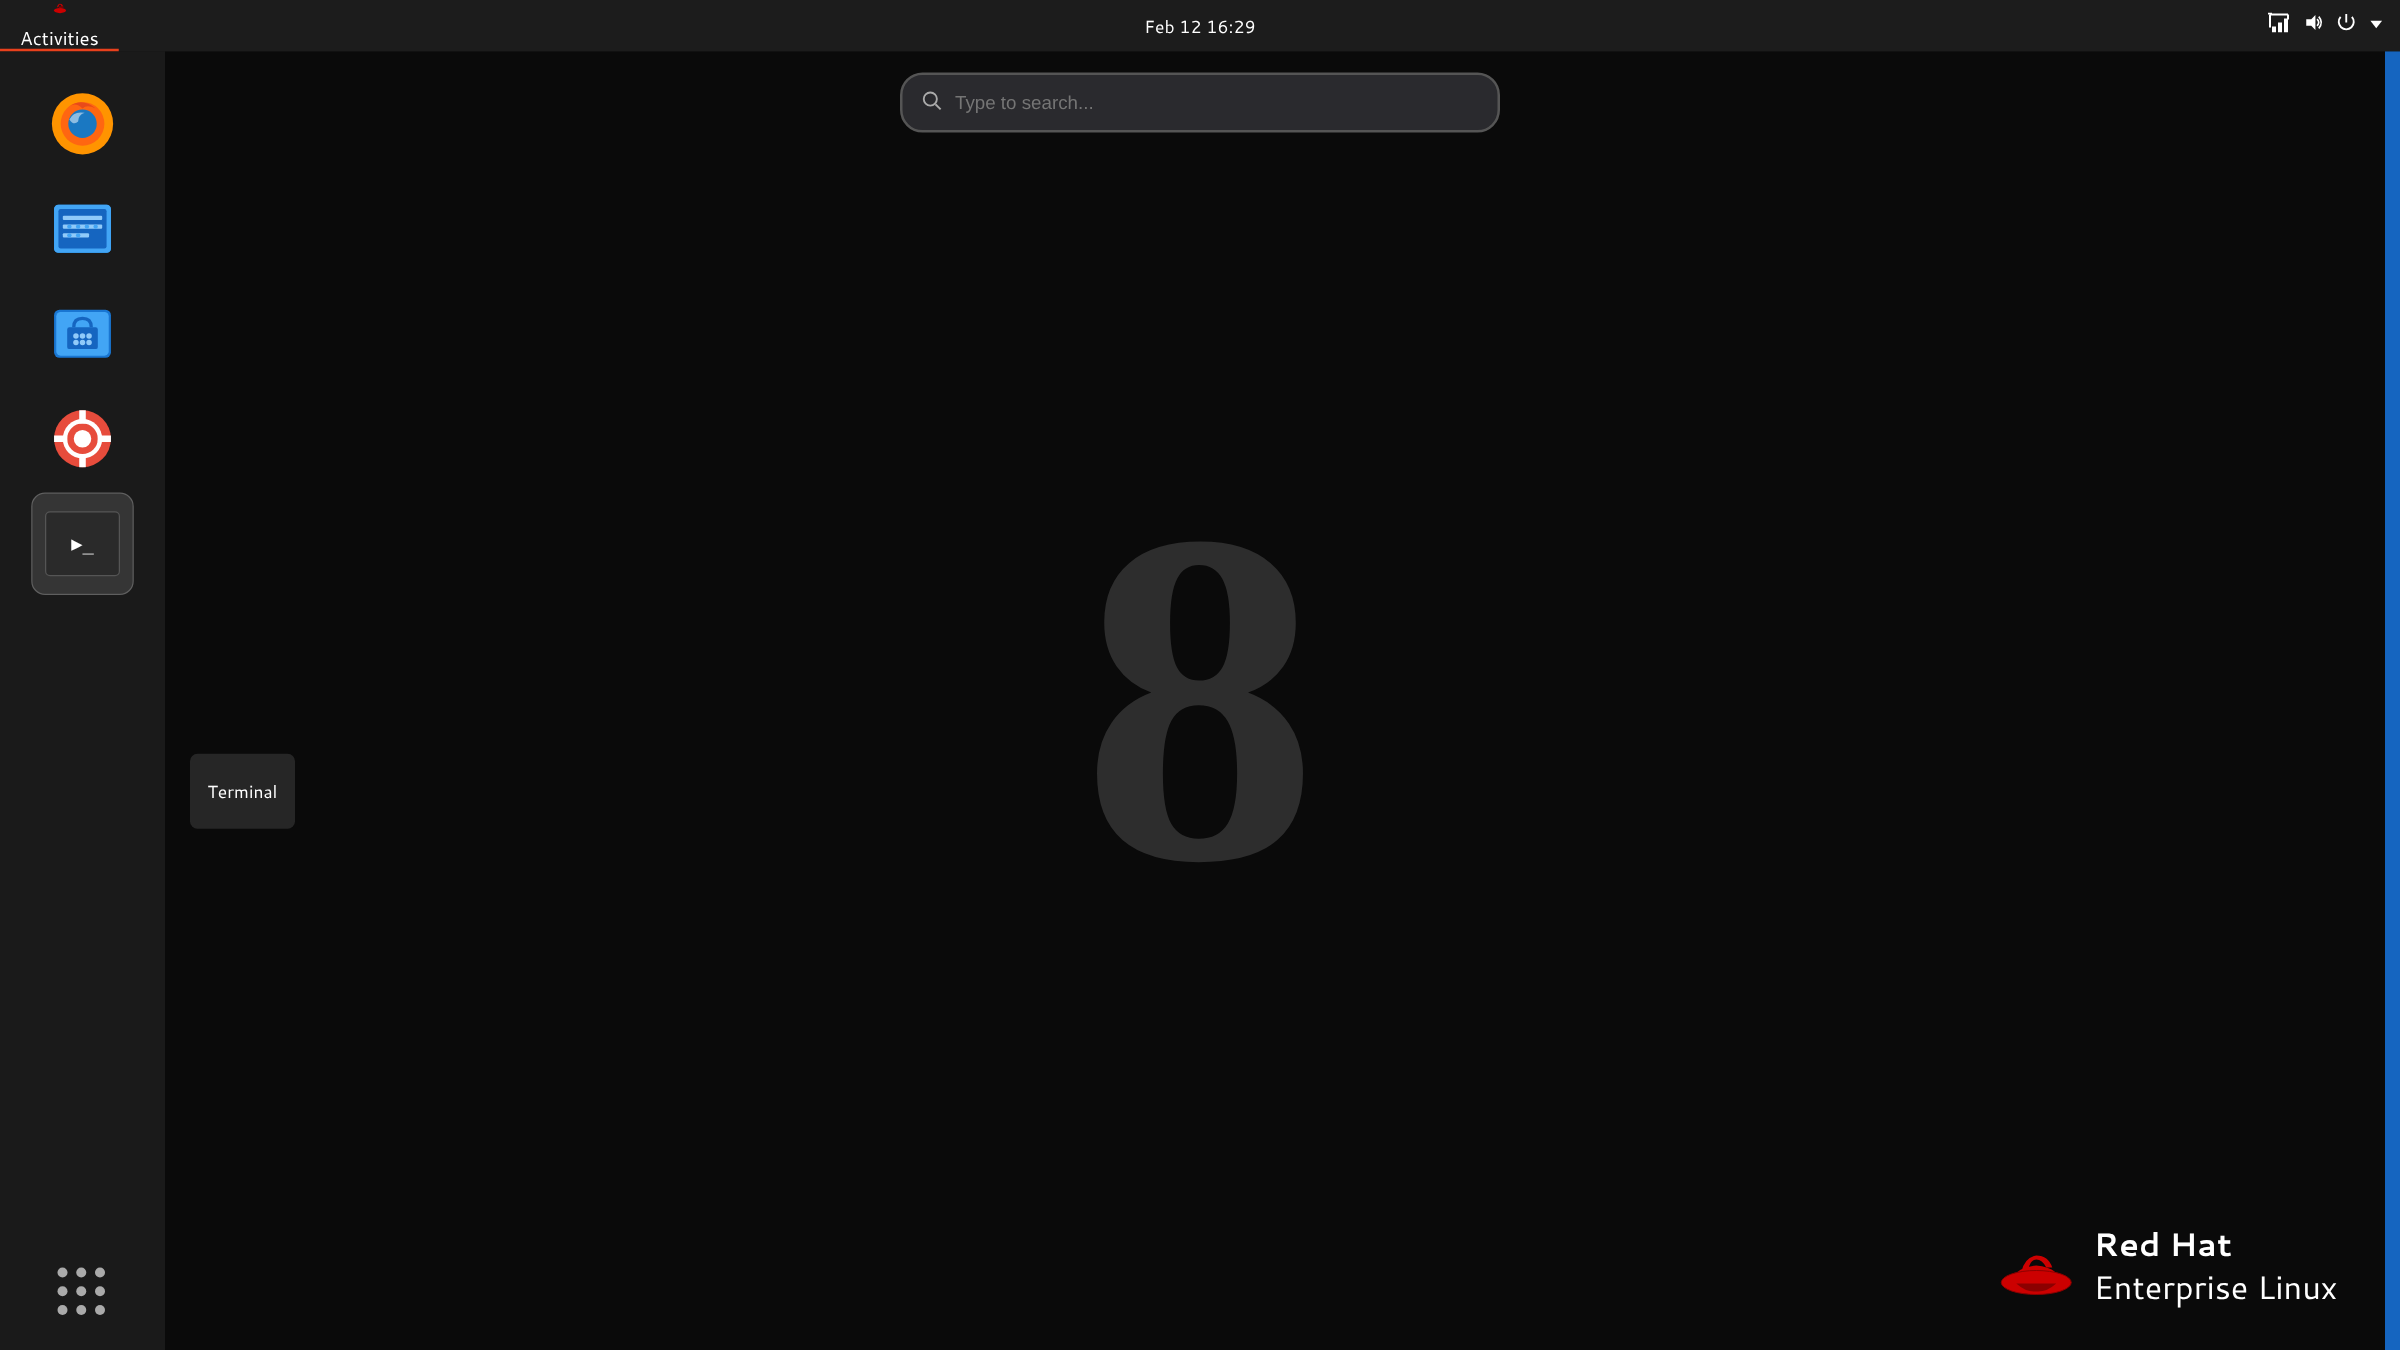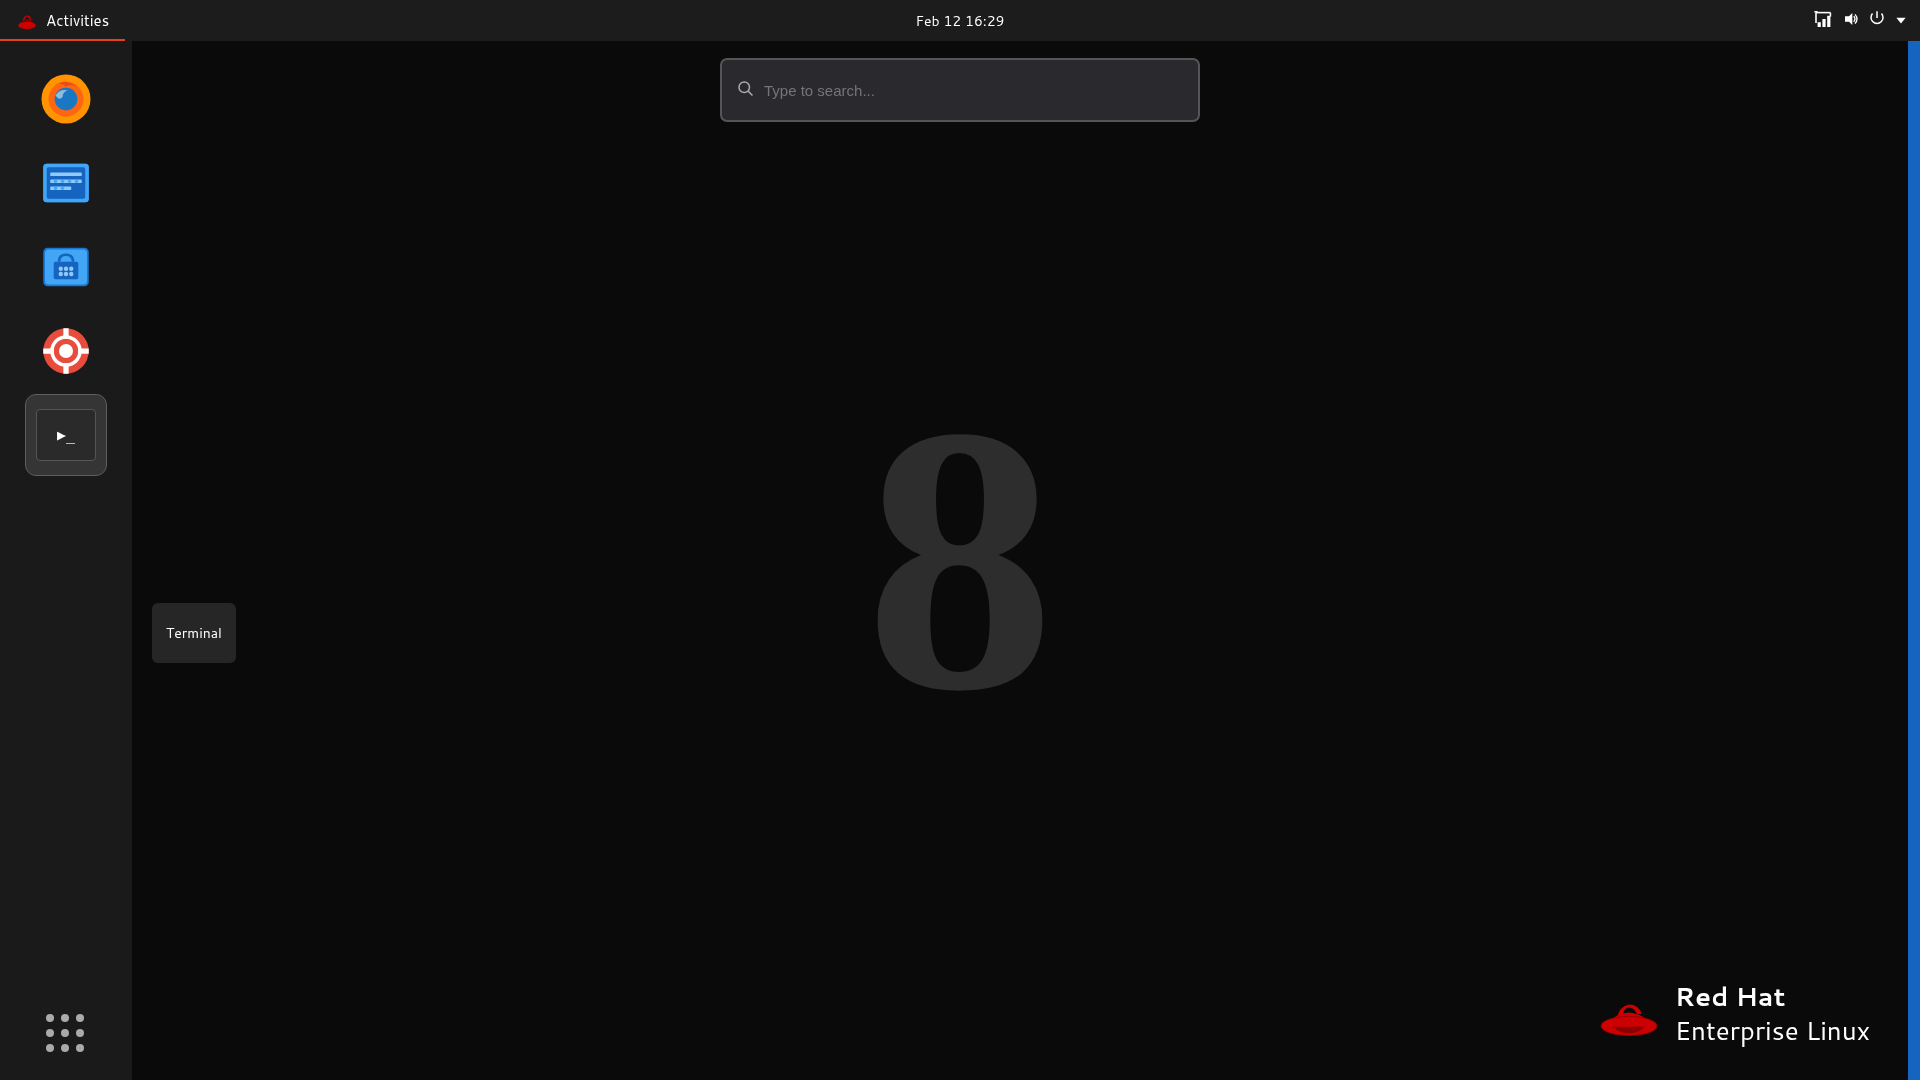--- a/index.html
+++ b/index.html
@@ -26,20 +26,21 @@
     #activities-btn {
       display: flex;
       align-items: center;
       gap: 8px;
       padding: 0 16px;
       height: 100%;
       color: #fff;
       font-size: 15px;
       cursor: pointer;
       position: relative;
+      flex-direction: column;
     }
     #activities-btn::after {
       content: '';
       position: absolute;
       bottom: 0; left: 0; right: 0;
       height: 2px;
       background: #e8401c;
     }
     .redhat-icon {
       width: 22px;
@@ -89,24 +90,24 @@
     
     #search-container {
       position: absolute;
       top: 58px;
       left: 50%;
       transform: translateX(-50%);
       width: 480px;
     }
     #search-box {
       width: 100%;
-      height: 64px;
+      height: 48px;
       background: #2a2a2e;
       border: 2px solid #555;
-      border-radius: 7px;
+      border-radius: 18px;
       display: flex;
       align-items: center;
       gap: 10px;
       padding: 4px 14px;
     }
     #search-icon-svg {
       color: #aaa;
       font-size: 18px;
     }
     #search-input {

